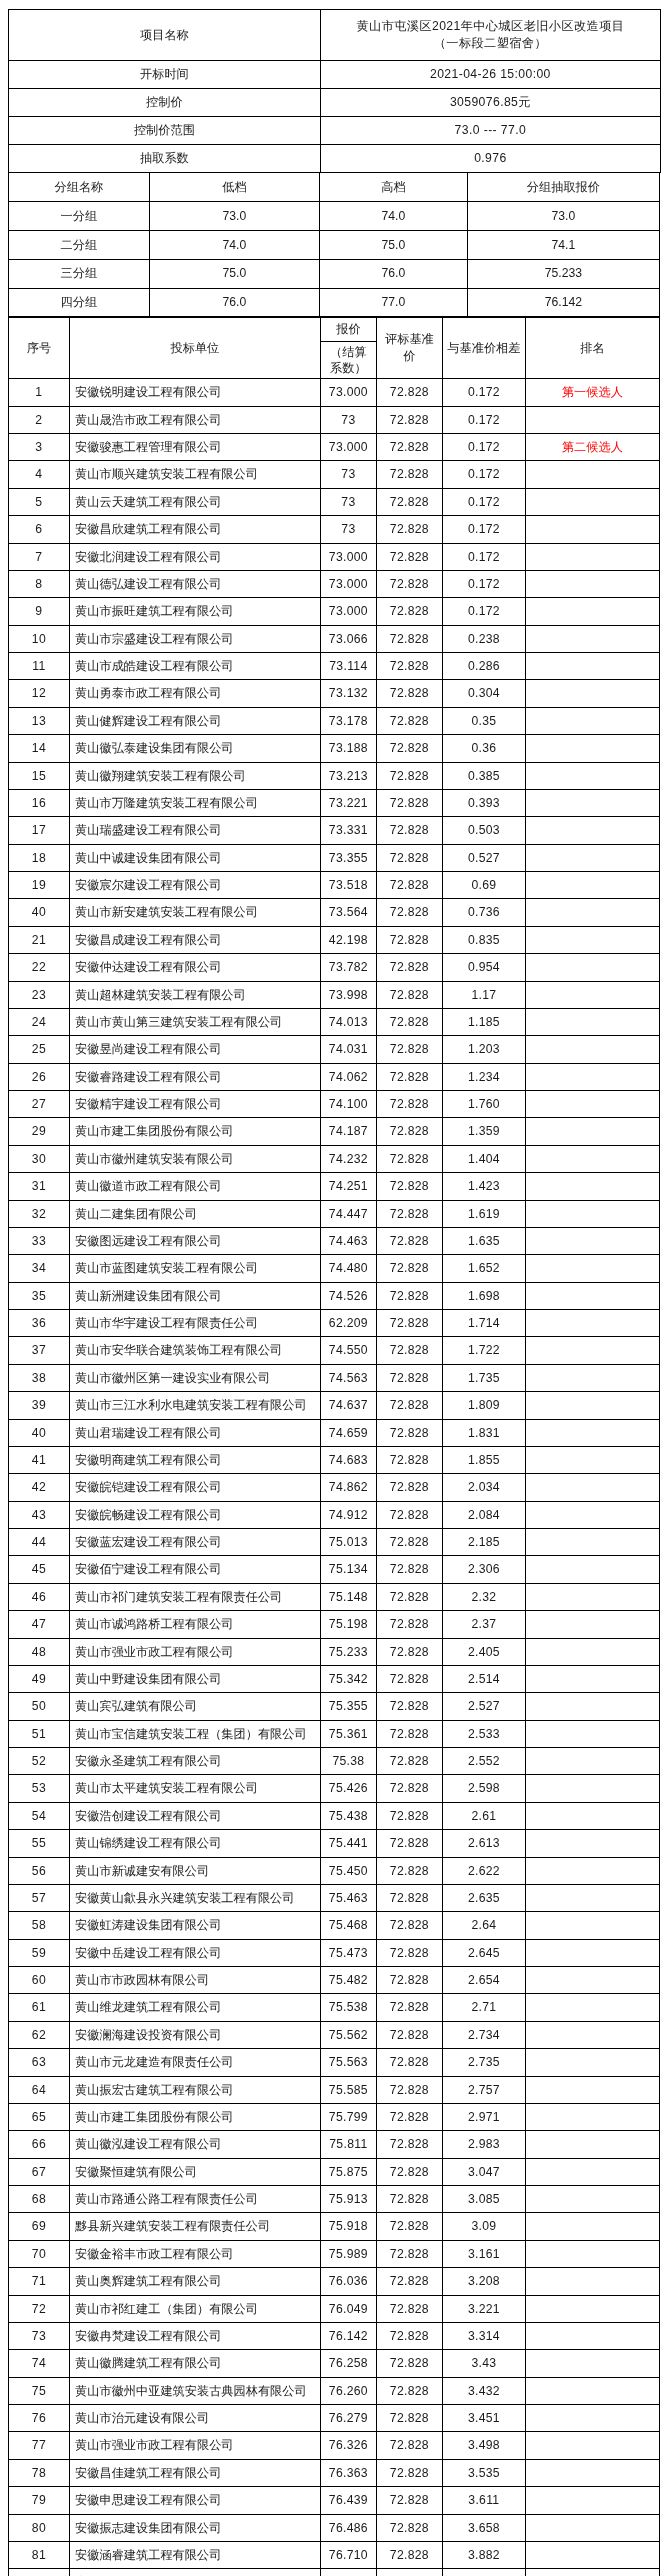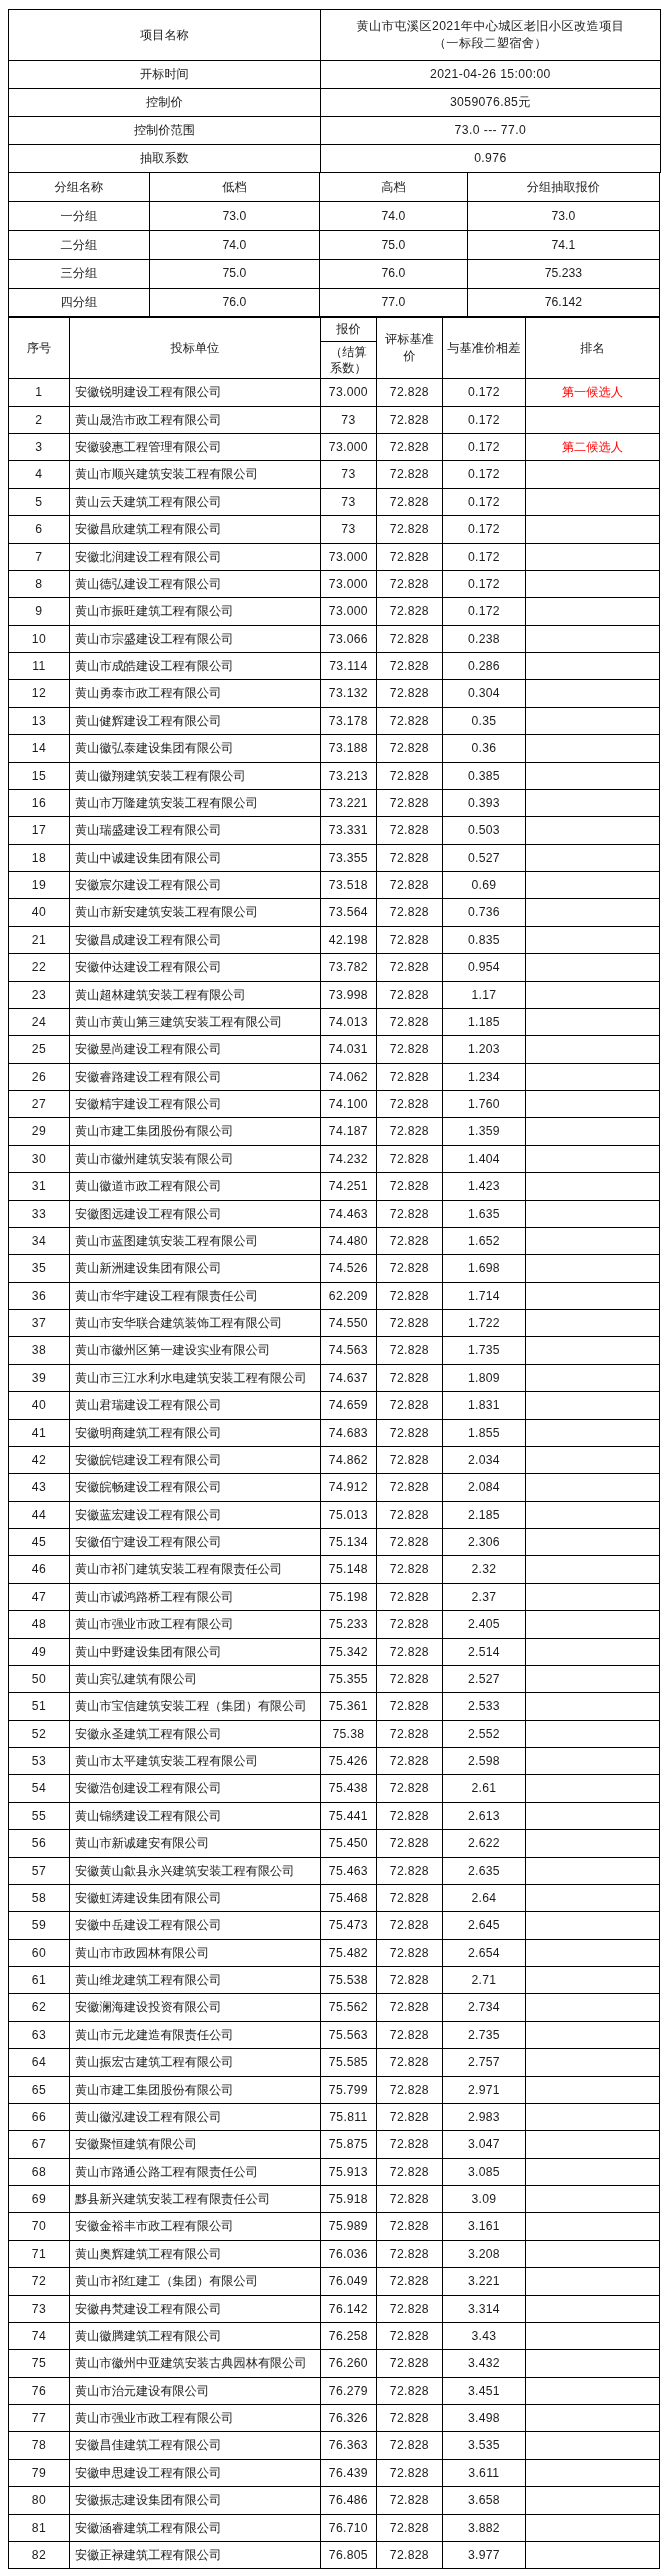--- a/index.html
+++ b/index.html
@@ -406,20 +406,28 @@
         </tr>
         <tr>
           <td class="num">31</td>
           <td class="company">黄山徽道市政工程有限公司</td>
           <td class="num">74.251</td>
           <td class="num">72.828</td>
           <td class="num">1.423</td>
           <td class="rank" style="color: rgb(255, 0, 0);"></td>
         </tr>
         <tr>
+          <td class="num">32</td>
+          <td class="company">黄山二建集团有限公司</td>
+          <td class="num">74.447</td>
+          <td class="num">72.828</td>
+          <td class="num">1.619</td>
+          <td class="rank" style="color: rgb(255, 0, 0);"></td>
+        </tr>
+        <tr>
           <td class="num">33</td>
           <td class="company">安徽图远建设工程有限公司</td>
           <td class="num">74.463</td>
           <td class="num">72.828</td>
           <td class="num">1.635</td>
           <td class="rank" style="color: rgb(255, 0, 0);"></td>
         </tr>
         <tr>
           <td class="num">34</td>
           <td class="company">黄山市蓝图建筑安装工程有限公司</td>

